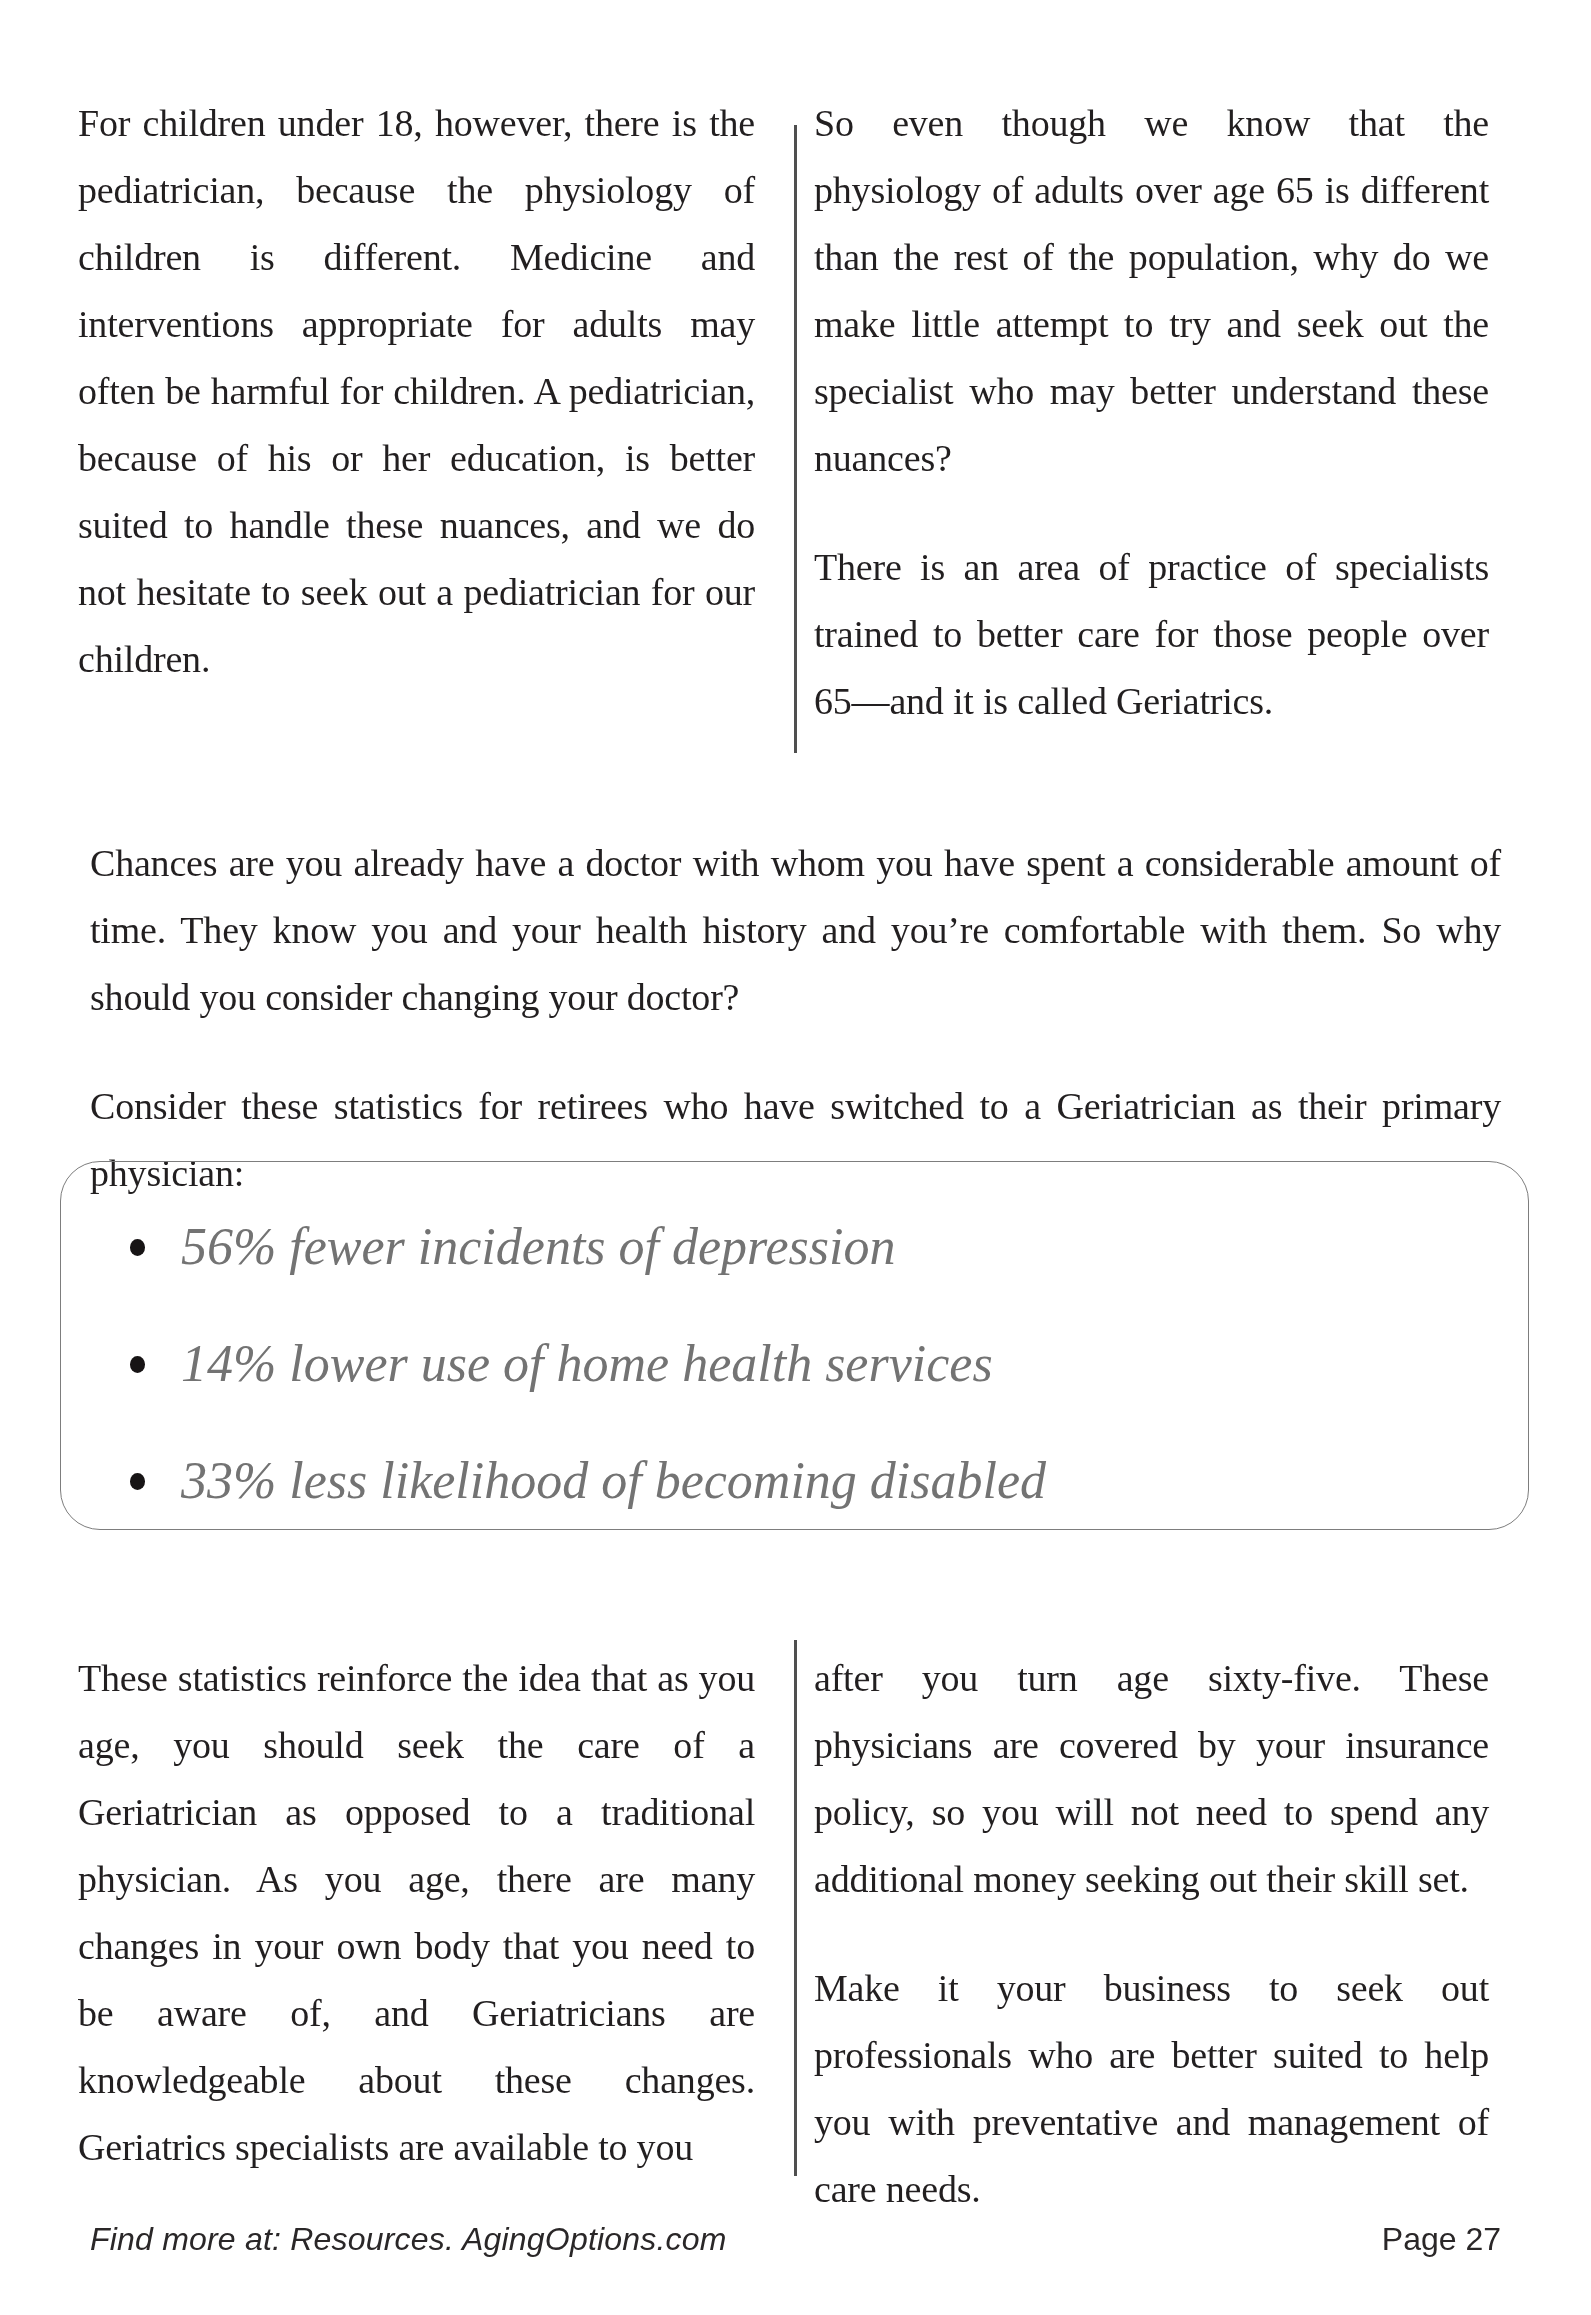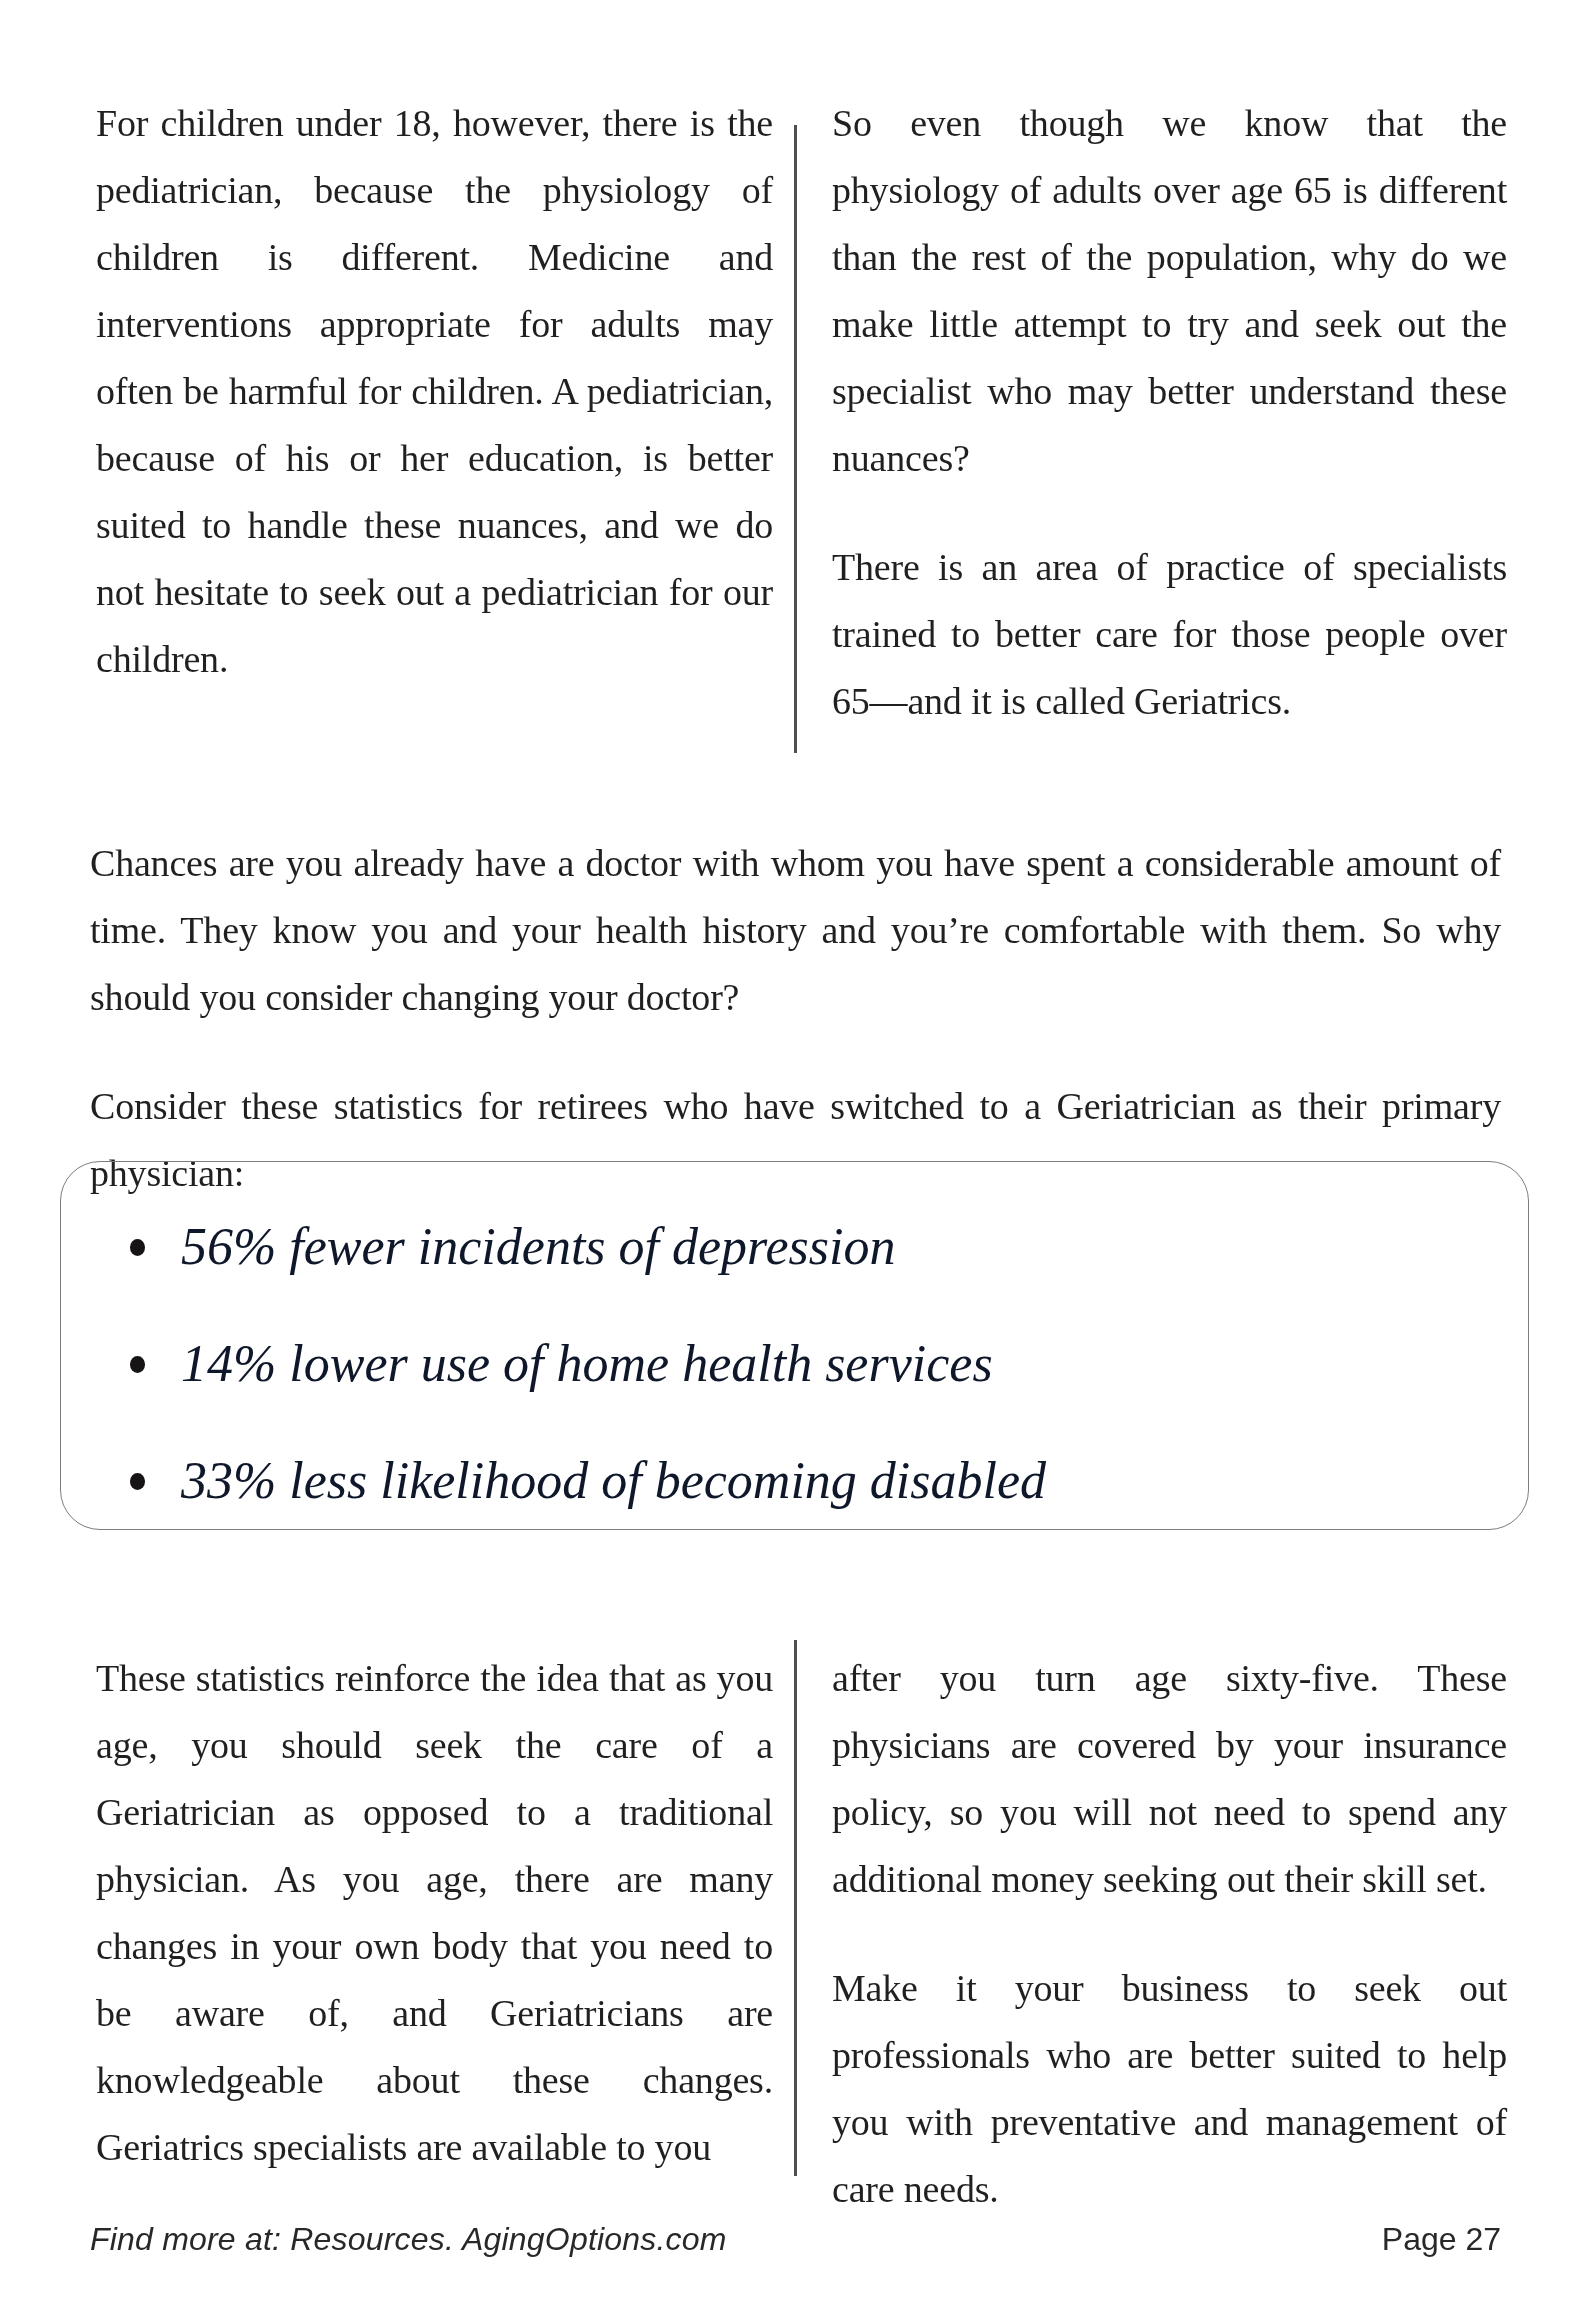--- a/index.html
+++ b/index.html
@@ -12,21 +12,21 @@
     width: 1591px;
     height: 2316px;
     background: #ffffff;
     font-family: "Liberation Serif", "DejaVu Serif", serif;
     color: #221f20;
     overflow: hidden;
   }
   
   .two-col {
     position: absolute;
-    left: 96px;
+    left: 78px;
     width: 1411px;
     display: flex;
     justify-content: space-between;
   }
   .col {
     width: 677px;
   }
   .col.right-col {
     width: 675px;
   }
@@ -69,21 +69,21 @@
     margin: 0;
     padding: 52px 36px 0 69px;
   }
   #stats-box li {
     position: relative;
     margin-bottom: 52px;
     padding-left: 51px;
     font-size: 52px;
     line-height: 65px;
     font-style: italic;
-    color: #0f172a;
+    color: #737373;
   }
   .bullet-dot {
     position: absolute;
     left: 0;
     top: 25px;
     width: 15.4px;
     height: 17px;
     border-radius: 50%;
     background: #171415;
   }

